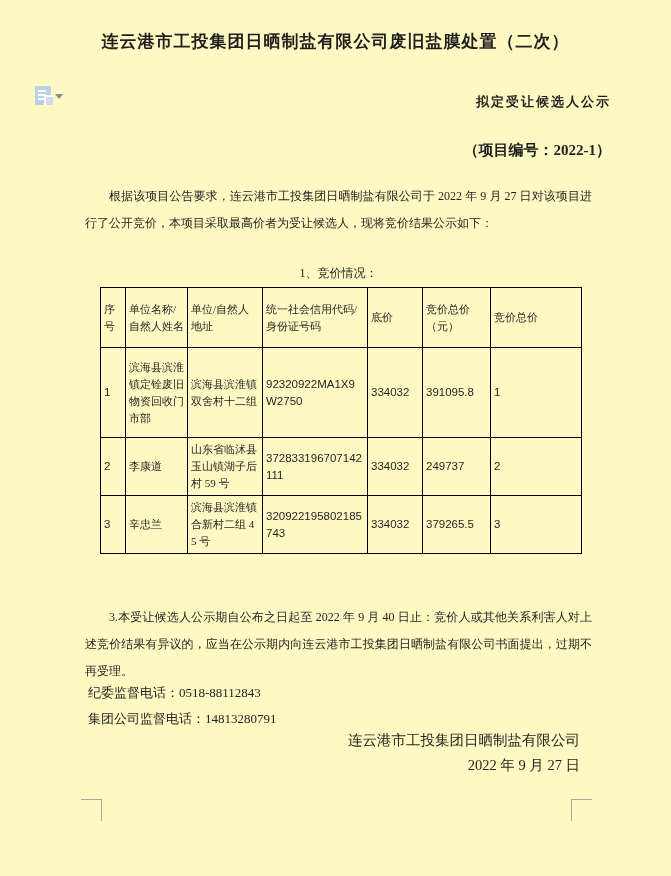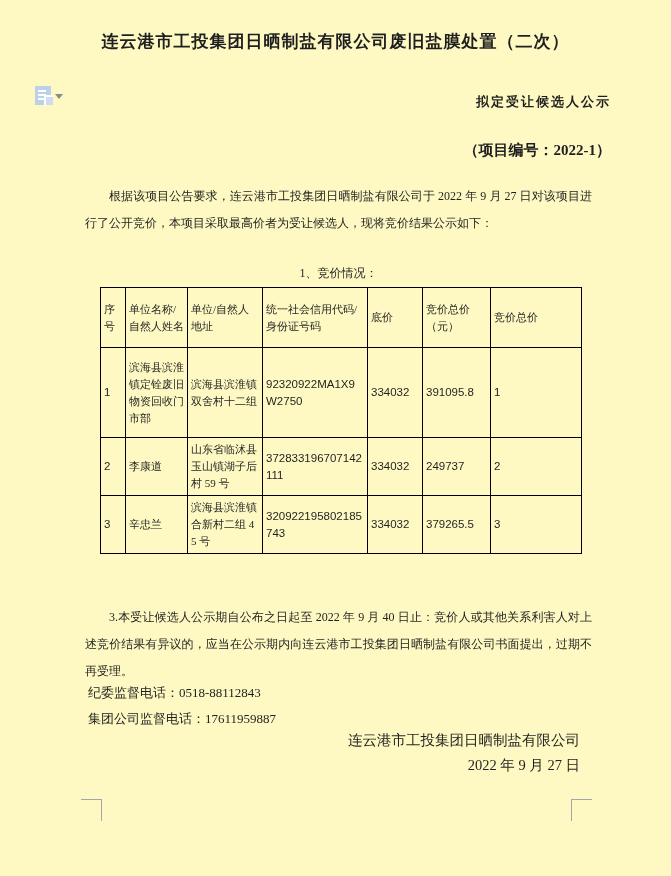--- a/index.html
+++ b/index.html
@@ -140,21 +140,21 @@
       <td class="num">3</td>
     </tr>
   </tbody>
     </table>
 
 
   <div class="body-text p3 indent">3.本受让候选人公示期自公布之日起至 2022 年 9 月 40 日止：竞价人或其他关系利害人对上述竞价结果有异议的，应当在公示期内向连云港市工投集团日晒制盐有限公司书面提出，过期不再受理。</div>
 
   <div class="phones">
     <div>纪委监督电话：0518-88112843</div>
-    <div>集团公司监督电话：17611959887</div>
+    <div>集团公司监督电话：14813280791</div>
   </div>
 
   <div class="signature">
     <div>连云港市工投集团日晒制盐有限公司</div>
     <div>2022 年 9 月 27 日</div>
   </div>
 
   <div class="crop-mark crop-bl"></div>
   <div class="crop-mark crop-br"></div>
 

